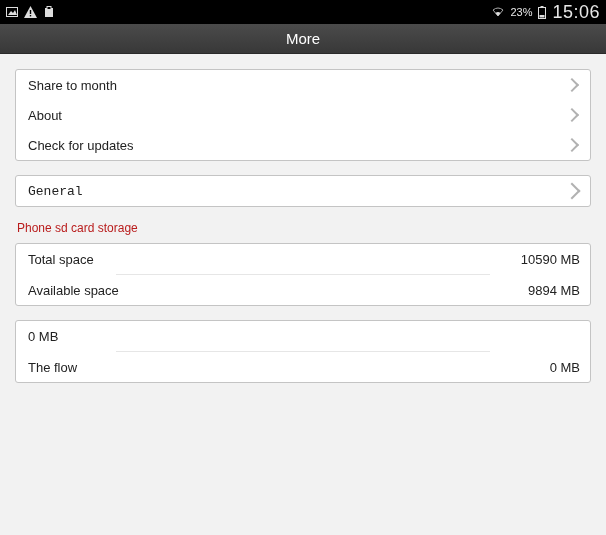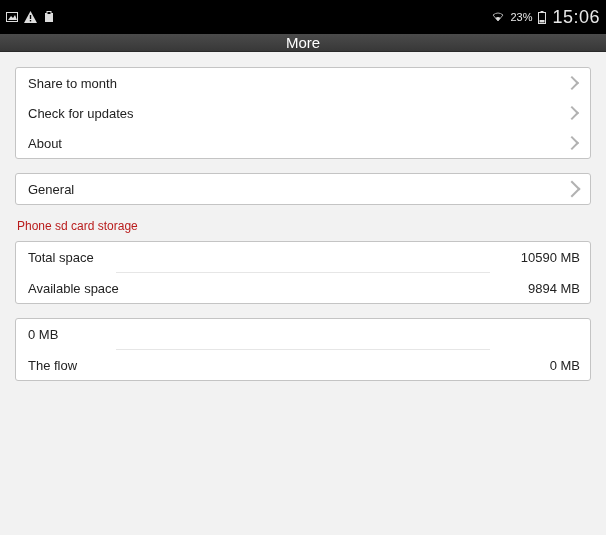--- a/index.html
+++ b/index.html
@@ -1,33 +1,33 @@
 <!DOCTYPE html>
 <html><head>
 <meta charset="utf-8">
 <style>
   * { box-sizing: border-box; margin: 0; padding: 0; }
   html, body { width: 606px; height: 535px; font-family: Arial, Helvetica, sans-serif; background: #f2f2f2; overflow: hidden; }
 
   .status-bar {
-    height: 34px;
+    height: 24px;
     background: #000;
     color: #e8e8e8;
     display: flex;
     align-items: center;
     justify-content: space-between;
     padding: 0 6px;
     font-size: 11px;
   }
   .status-left { display: flex; align-items: center; gap: 6px; }
   .status-right { display: flex; align-items: center; gap: 6px; }
   .status-right .clock { font-size: 18px; font-weight: 500; letter-spacing: 0.5px; }
 
   .title-bar {
-    height: 18px;
+    height: 30px;
     background: linear-gradient(#4b4b4b, #383838);
     color: #fff;
     display: flex;
     align-items: center;
     justify-content: center;
     font-size: 15px;
     font-weight: 400;
     border-bottom: 1px solid #2a2a2a;
   }
 
@@ -70,20 +70,21 @@
     transform: rotate(45deg);
     top: 2px; left: 1px;
   }
   .chevron.big::before { width: 10px; height: 10px; top: 1px; left: 0; }
 
   .general-card {
     background: #fff;
     border: 1px solid #c4c4c4;
     border-radius: 3px;
     margin-bottom: 14px;
+    font-family: Liberation Mono, monospace;
   }
   .general-row {
     display: flex;
     align-items: center;
     justify-content: space-between;
     height: 30px;
     padding: 0 10px 0 12px;
     font-size: 13px;
     color: #222;
     cursor: pointer;
@@ -147,25 +148,25 @@
 </div>
 
 <div class="page">
 
   <div class="card">
     <div class="row">
       <span>Share to month</span>
       <span class="chevron"></span>
     </div>
     <div class="row">
+      <span>About</span>
+      <span class="chevron"></span>
+    </div>
+    <div class="row">
       <span>Check for updates</span>
-      <span class="chevron"></span>
-    </div>
-    <div class="row">
-      <span>About</span>
       <span class="chevron"></span>
     </div>
   </div>
 
   <div class="general-card">
     <div class="general-row">
       <span>General</span>
       <span class="chevron big"></span>
     </div>
   </div>

